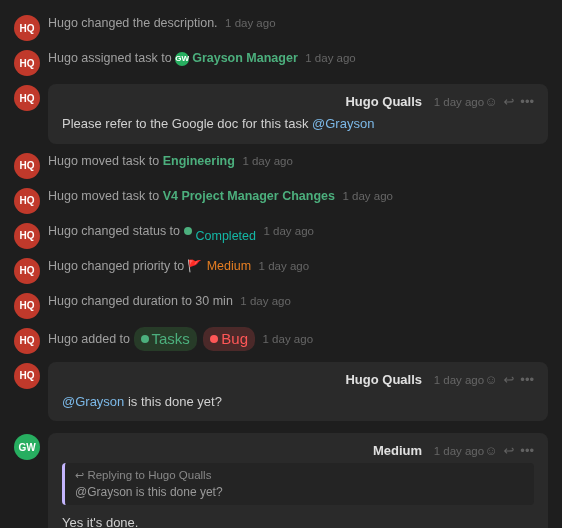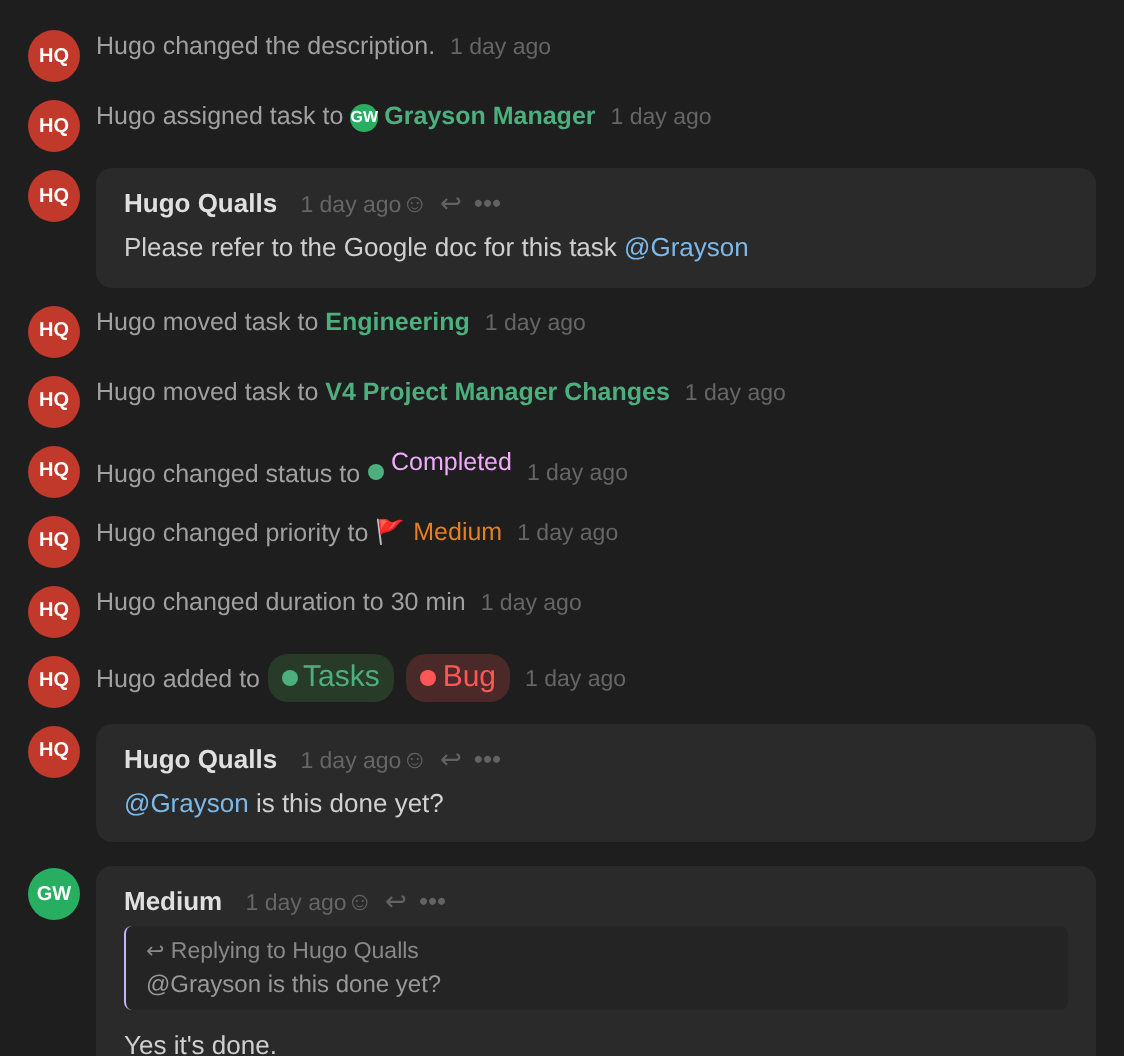--- a/index.html
+++ b/index.html
@@ -74,42 +74,43 @@
     .dot {
       width: 8px;
       height: 8px;
       border-radius: 50%;
       display: inline-block;
     }
     .dot-green { background: #4caf7d; }
     .dot-red { background: #ff5757; }
     .status-completed {
       display: inline-flex;
-      align-items: flex-end;
+      align-items: flex-start;
       gap: 4px;
-      color: #f0abfc;
+      color: #14b8a6;
     }
     .flag-medium {
       display: inline-flex;
       align-items: center;
       gap: 4px;
       color: #e67e22;
     }
     .comment-bubble {
       background: #2a2a2a;
       border-radius: 8px;
       padding: 10px 14px;
       margin: 5px 0 5px 34px;
       position: relative;
     }
     .comment-header {
       display: flex;
       align-items: center;
-      justify-content: flex-start;
+      justify-content: flex-end;
       margin-bottom: 5px;
+      margin-left: 34px;
     }
     .comment-author {
       font-weight: 600;
       color: #e0e0e0;
       font-size: 13px;
     }
     .comment-time {
       color: #666;
       font-size: 11.5px;
       margin-left: 8px;
@@ -129,21 +130,21 @@
       color: #d0d0d0;
       font-size: 13px;
       line-height: 1.5;
     }
     .comment-body .mention {
       color: #7cb9e8;
       margin-top: 21px;
     }
     .reply-block {
       background: #242424;
-      border-left: 1px solid #c4b5fd;
+      border-left: 3px solid #c4b5fd;
       border-radius: 4px;
       padding: 6px 10px;
       margin-bottom: 8px;
     }
     .reply-block .reply-label {
       color: #888;
       font-size: 11.5px;
       margin-bottom: 3px;
     }
     .reply-block .reply-text {

